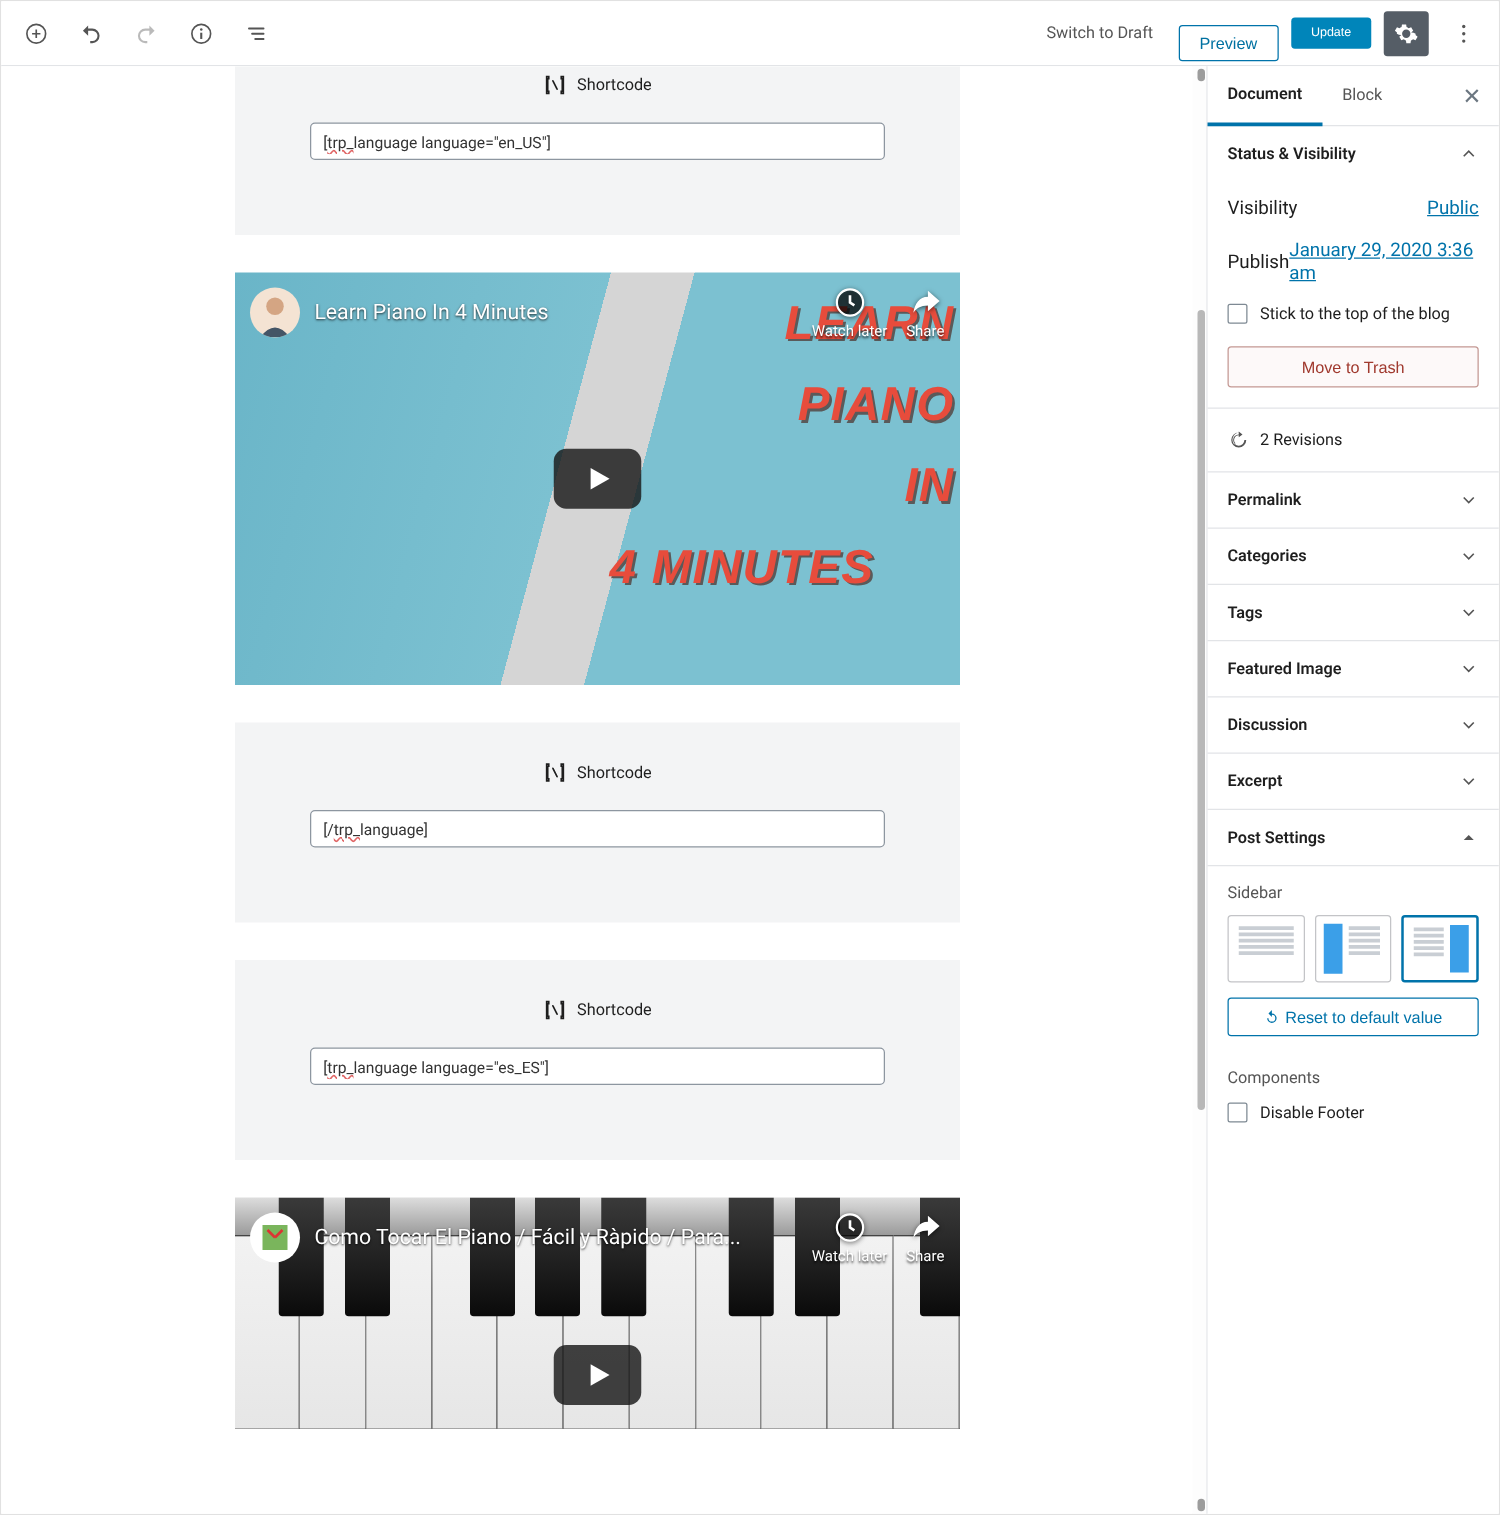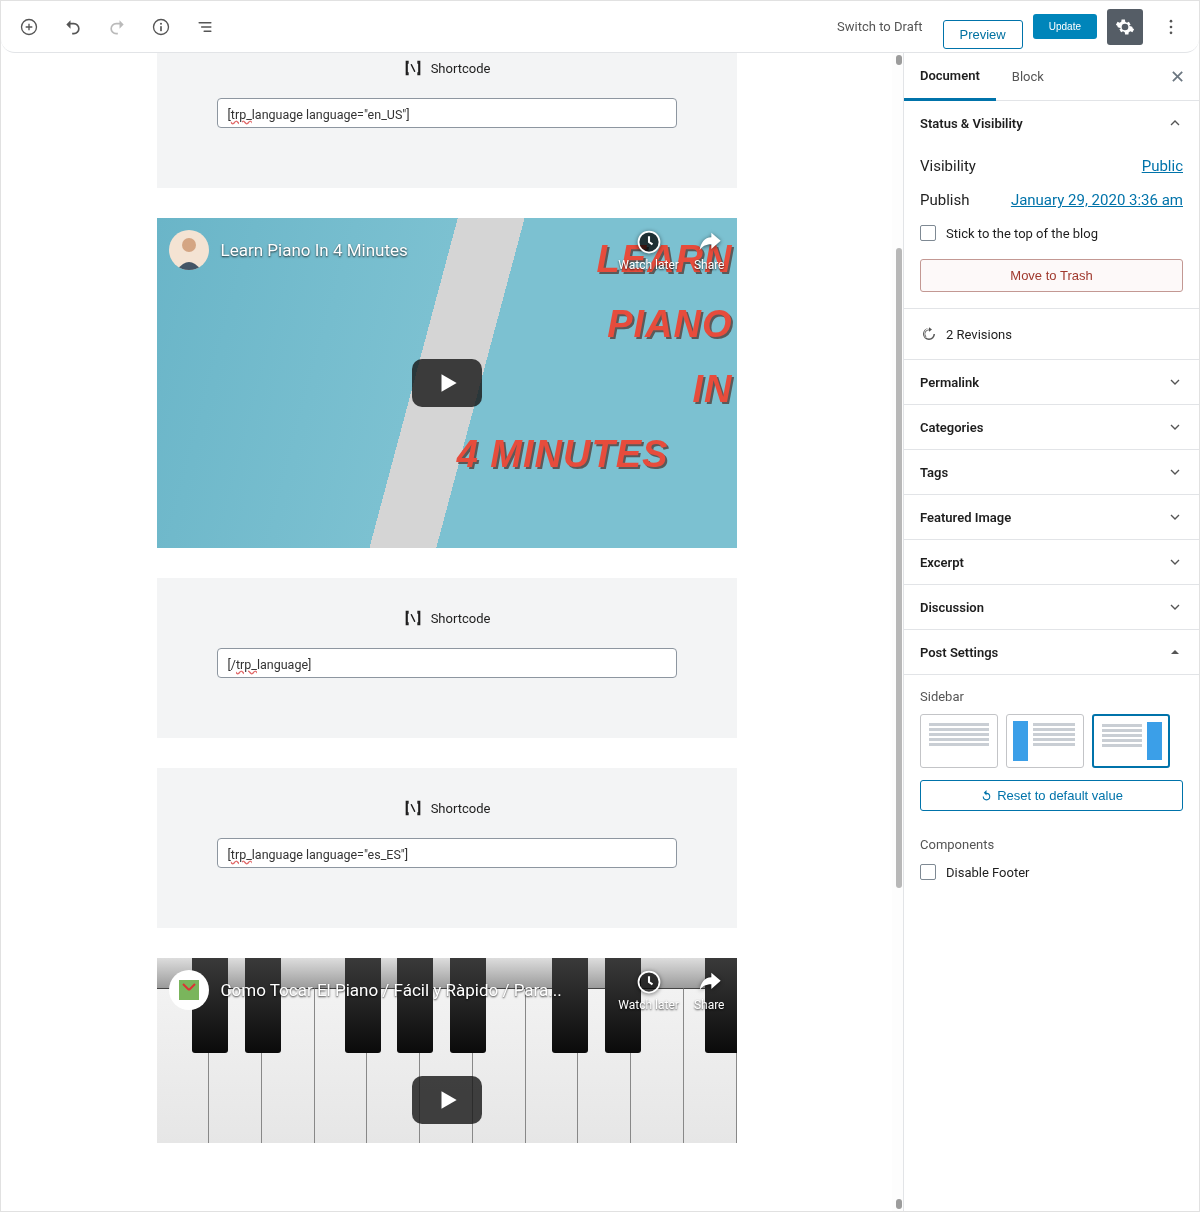--- a/index.html
+++ b/index.html
@@ -1,20 +1,20 @@
 <!DOCTYPE html>
 <html><head>
 <meta charset="utf-8">
 <style>
 * { box-sizing: border-box; margin: 0; padding: 0; }
 body { font-family: -apple-system, BlinkMacSystemFont, "Segoe UI", Roboto, sans-serif; font-size: 13px; color: #1e1e1e; background: #fff; }
 .editor-root { width: 1200px; height: 1212px; display: flex; flex-direction: column; border: 1px solid #e1e1e1; position: relative; }
 
 
-.top-toolbar { height: 52px; border-bottom: 1px solid #e2e4e7; display: flex; align-items: center; padding: 0 10px; background: #fff; justify-content: space-between; border-radius: 14px; }
+.top-toolbar { height: 52px; border-bottom: 1px solid #e2e4e7; display: flex; align-items: center; padding: 0 10px; background: #fff; justify-content: space-between; }
 .toolbar-left { display: flex; align-items: center; gap: 8px; }
 .toolbar-right { display: flex; align-items: center; gap: 10px; }
 .icon-btn { width: 36px; height: 36px; display: inline-flex; align-items: center; justify-content: center; cursor: pointer; border: none; background: transparent; color: #555; border-radius: 3px; }
 .icon-btn svg { width: 20px; height: 20px; fill: currentColor; }
 .icon-btn.active { background: #555d66; color: #fff; }
 .switch-draft { color: #555; font-size: 13px; padding: 6px 10px; cursor: pointer; }
 .preview-btn { border: 1px solid #0073aa; color: #0071a1; background: #fff; padding: 6px 16px; border-radius: 3px; font-weight: 500; cursor: pointer; font-size: 13px; margin-top: 16px; }
 .update-btn { background: #0085ba; color: #fff; border: none; padding: 7px 16px; border-radius: 3px; font-weight: 500; cursor: pointer; font-size: 10px; }
 
 
@@ -47,21 +47,21 @@
 .tt3 { top: 150px; }
 .tt4 { top: 215px; width: 340px; text-align: center; }
 
 
 .piano-keys { position: absolute; bottom: 0; left: 0; right: 0; height: 155px; display: flex; }
 .white-key { flex: 1; background: linear-gradient(180deg, #f2f2f2, #e6e6e6); border-right: 1px solid #888; border-top: 1px solid #444; }
 .black-keys-row { position: absolute; top: 0; left: 0; right: 0; height: 95px; }
 .black-key { position: absolute; top: 0; width: 36px; height: 95px; background: linear-gradient(180deg, #3a3a3a, #0a0a0a); border-radius: 0 0 3px 3px; }
 
 
-.settings-sidebar { width: 296px; border-left: 1px solid #e2e4e7; display: flex; flex-direction: column; background: #fff; }
+.settings-sidebar { width: 234px; border-left: 1px solid #e2e4e7; display: flex; flex-direction: column; background: #fff; }
 .sidebar-tabs { display: flex; align-items: center; border-bottom: 1px solid #e2e4e7; position: relative; }
 .sidebar-tab { padding: 15px 16px; font-size: 13px; cursor: pointer; color: #555; }
 .sidebar-tab.active { font-weight: 600; color: #1e1e1e; border-bottom: 3px solid #0073aa; margin-bottom: -1px; }
 .sidebar-close { margin-left: auto; padding: 12px 14px; cursor: pointer; color: #6c7781; font-size: 18px; }
 
 .panel { border-bottom: 1px solid #e2e4e7; }
 .panel-header { display: flex; align-items: center; justify-content: space-between; padding: 14px 16px; font-weight: 600; font-size: 13px; cursor: pointer; }
 .panel-header svg { width: 16px; height: 16px; fill: #555; }
 .panel-body { padding: 4px 16px 16px 16px; }
 .panel-row { display: flex; justify-content: space-between; align-items: center; padding: 8px 0; font-size: 15px; }
@@ -347,29 +347,29 @@
       <div class="panel">
           <div class="panel-header">
             <span>Featured Image</span>
             <svg viewBox="0 0 24 24">
               <path d="M6 9l6 6 6-6" stroke="#555" stroke-width="2" fill="none"></path>
             </svg>
           </div>
         </div>
       <div class="panel">
           <div class="panel-header">
+            <span>Discussion</span>
+            <svg viewBox="0 0 24 24">
+              <path d="M6 9l6 6 6-6" stroke="#555" stroke-width="2" fill="none"></path>
+            </svg>
+          </div>
+        </div>
+      <div class="panel">
+          <div class="panel-header">
             <span>Excerpt</span>
-            <svg viewBox="0 0 24 24">
-              <path d="M6 9l6 6 6-6" stroke="#555" stroke-width="2" fill="none"></path>
-            </svg>
-          </div>
-        </div>
-      <div class="panel">
-          <div class="panel-header">
-            <span>Discussion</span>
             <svg viewBox="0 0 24 24">
               <path d="M6 9l6 6 6-6" stroke="#555" stroke-width="2" fill="none"></path>
             </svg>
           </div>
         </div>
 
       <div class="panel">
         <div class="panel-header">
           <span>Post Settings</span>
           <svg viewBox="0 0 24 24">

